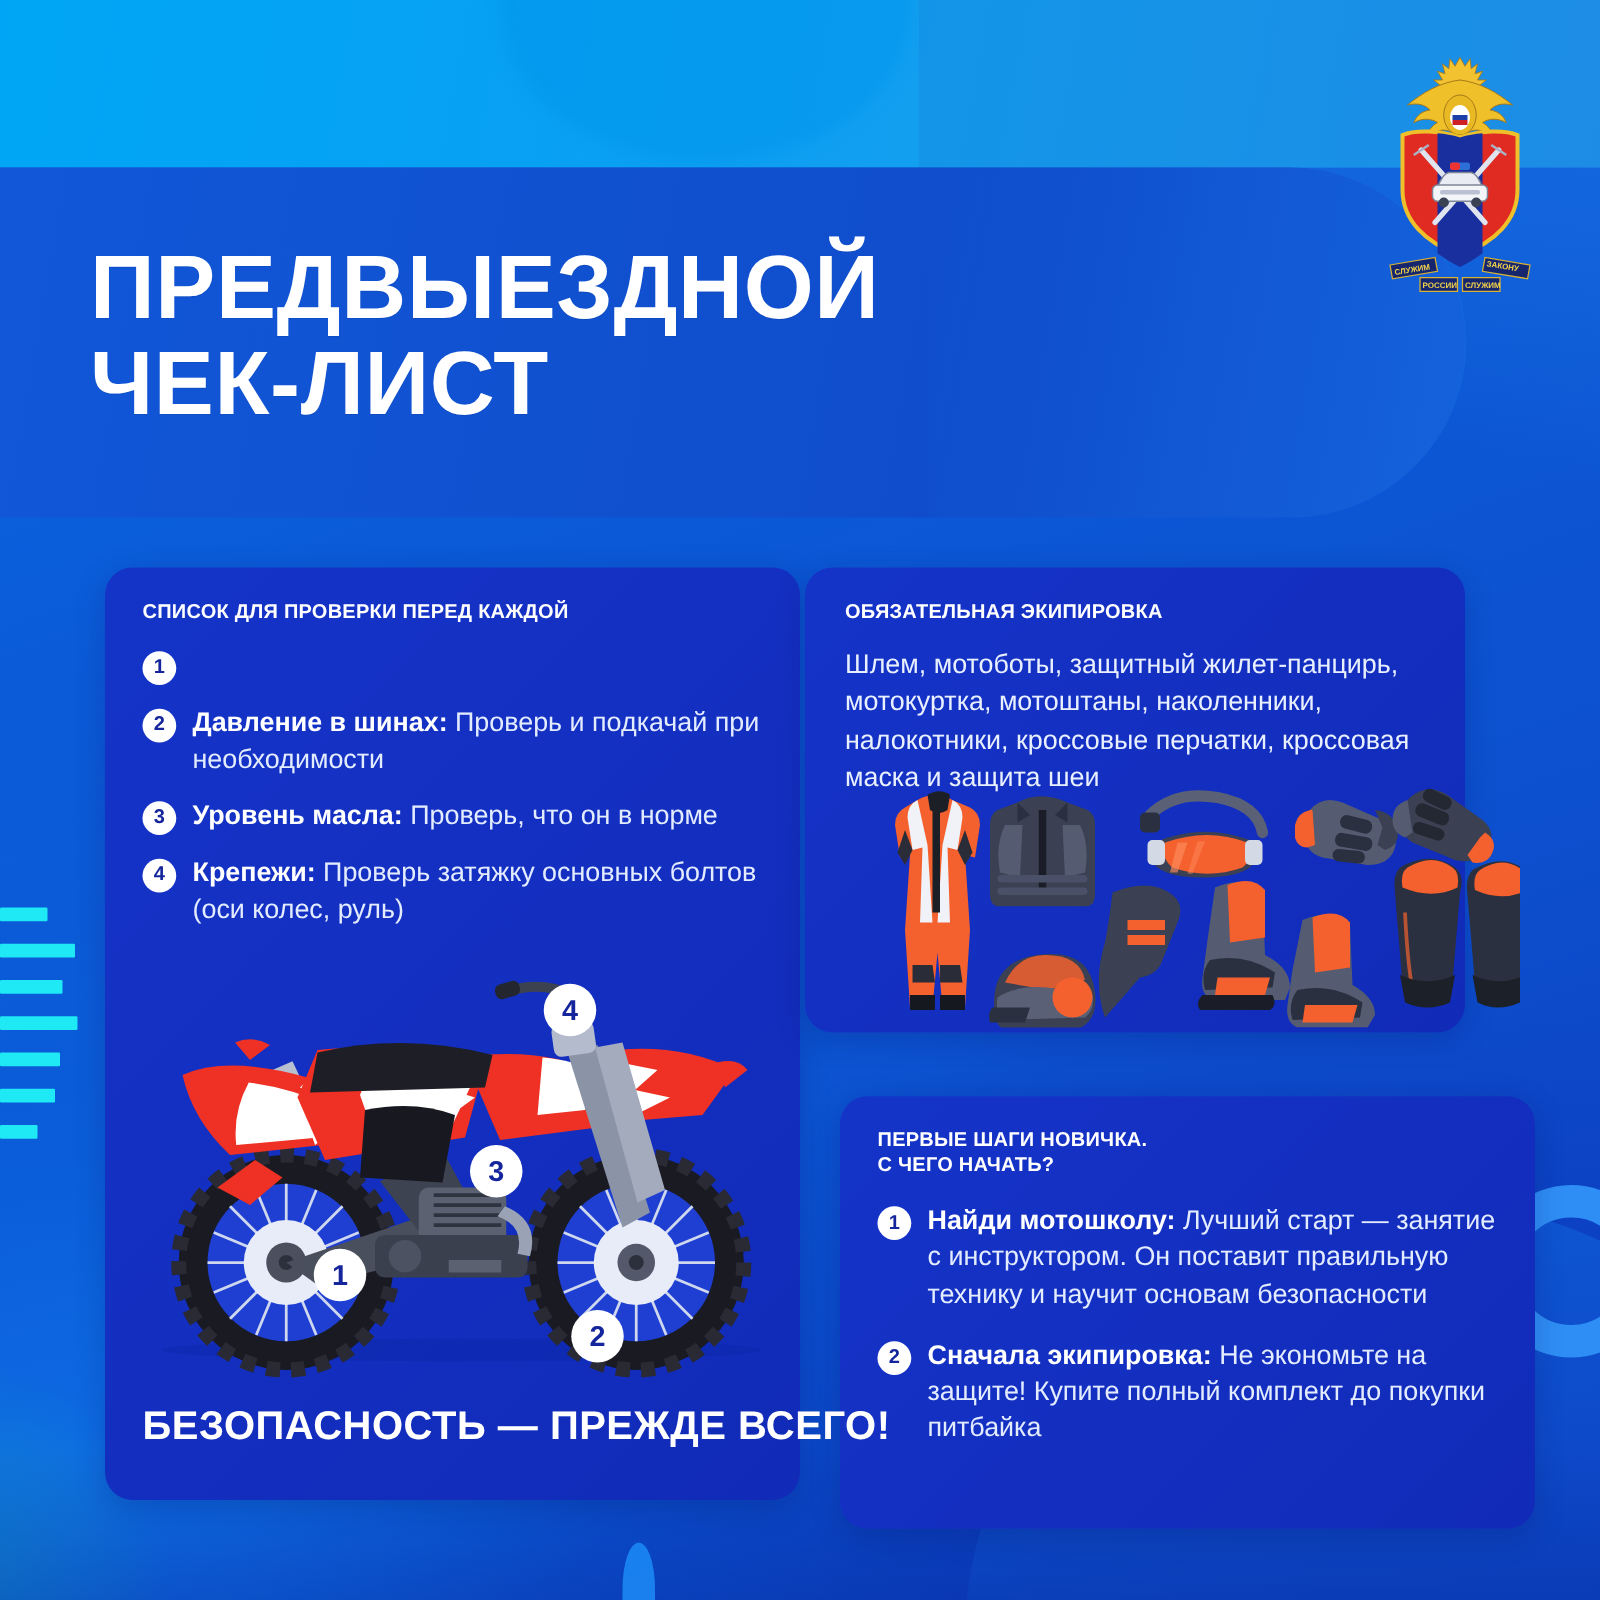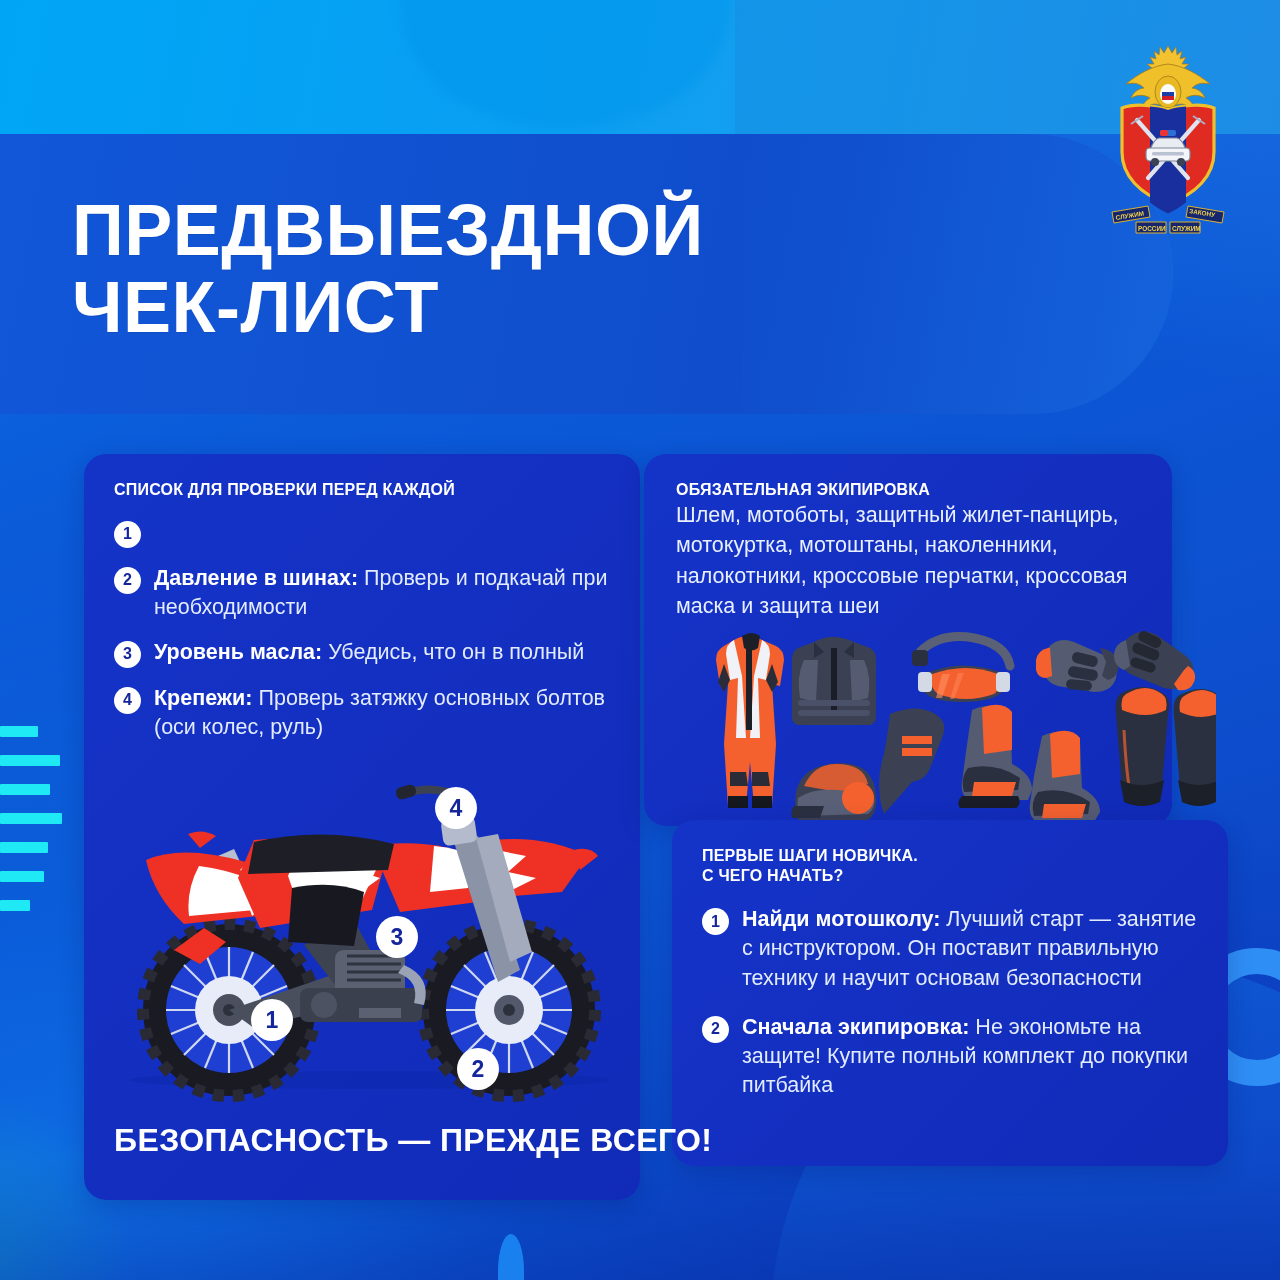--- a/index.html
+++ b/index.html
@@ -99,21 +99,21 @@
 
   
   .card{
     position:absolute;
     background:linear-gradient(135deg,#1434c8 0%, #1430c2 40%, #112bb8 100%);
     border-radius:22px;
     box-shadow:0 6px 24px rgba(4,20,90,.22);
   }
   .card-left{ left:84px; top:454px; width:556px; height:746px; }
   .card-eq{ left:644px; top:454px; width:528px; height:372px; }
-  .card-steps{ left:672px; top:820px; width:556px; height:346px; }
+  .card-steps{ left:672px; top:877px; width:556px; height:346px; }
 
   .card-h{
     color:#ffffff; font-weight:bold; letter-spacing:.2px;
     font-size:16px; line-height:1.22;
   }
   .body-txt{ color:#e8f0ff; font-size:21.5px; line-height:1.42; }
 
   .list{ margin-top:18px; }
   .li{ display:flex; align-items:flex-start; margin-bottom:16px; }
   .num{
@@ -232,21 +232,21 @@
     <div class="list">
       <div class="li">
         <div class="num">1</div>
       </div>
       <div class="li">
         <div class="num">2</div>
         <div class="li-txt"><b>Давление в шинах:</b><span> Проверь и подкачай при необходимости</span></div>
       </div>
       <div class="li">
         <div class="num">3</div>
-        <div class="li-txt"><b>Уровень масла:</b><span> Убедись, что он в полный</span></div>
+        <div class="li-txt"><b>Уровень масла:</b><span> Проверь, что он в норме</span></div>
       </div>
       <div class="li">
         <div class="num">4</div>
         <div class="li-txt"><b>Крепежи:</b><span> Проверь затяжку основных болтов (оси колес, руль)</span></div>
       </div>
     </div>
   </div>
 </div>
 
 <div class="bike">
@@ -377,21 +377,21 @@
       <text x="352" y="36" text-anchor="middle" font-size="23" font-weight="bold" fill="#15259b" font-family="'Liberation Sans',sans-serif">4</text>
     </g>
   </svg>
 </div>
 
 <div class="safety">БЕЗОПАСНОСТЬ — ПРЕЖДЕ ВСЕГО!</div>
 
 <div class="card card-eq">
   <div class="pad-eq">
     <div class="card-h">ОБЯЗАТЕЛЬНАЯ ЭКИПИРОВКА</div>
-    <div class="body-txt" style="">Шлем, мотоботы, защитный жилет-панцирь, мотокуртка, мотоштаны, наколенники, налокотники, кроссовые перчатки, кроссовая маска и защита шеи</div>
+    <div class="body-txt" style="margin-top:16px;">Шлем, мотоботы, защитный жилет-панцирь, мотокуртка, мотоштаны, наколенники, налокотники, кроссовые перчатки, кроссовая маска и защита шеи</div>
   </div>
 </div>
 
 <div class="gear">
   <svg viewBox="0 0 520 196" width="520" height="196">
 
     <g>
       <path d="M38 14 q14-8 28 0 l14 6 q8 4 8 14 l-4 26 -8 -2 4 60 -4 62 h-18 l-4-44 -4 44 h-18 l-4-62 4-60 -8 2 -4-26 q0-10 8-14z" fill="#f4612e"></path>
       <path d="M38 14 q-8 4 -8 14 l4 26 8-2 -2 60 h10 l-4-62z" fill="#f0f2f7"></path>
       <path d="M66 14 q8 4 8 14 l-4 26 -8-2 2 60 h-10 l4-62z" fill="#f0f2f7"></path>

